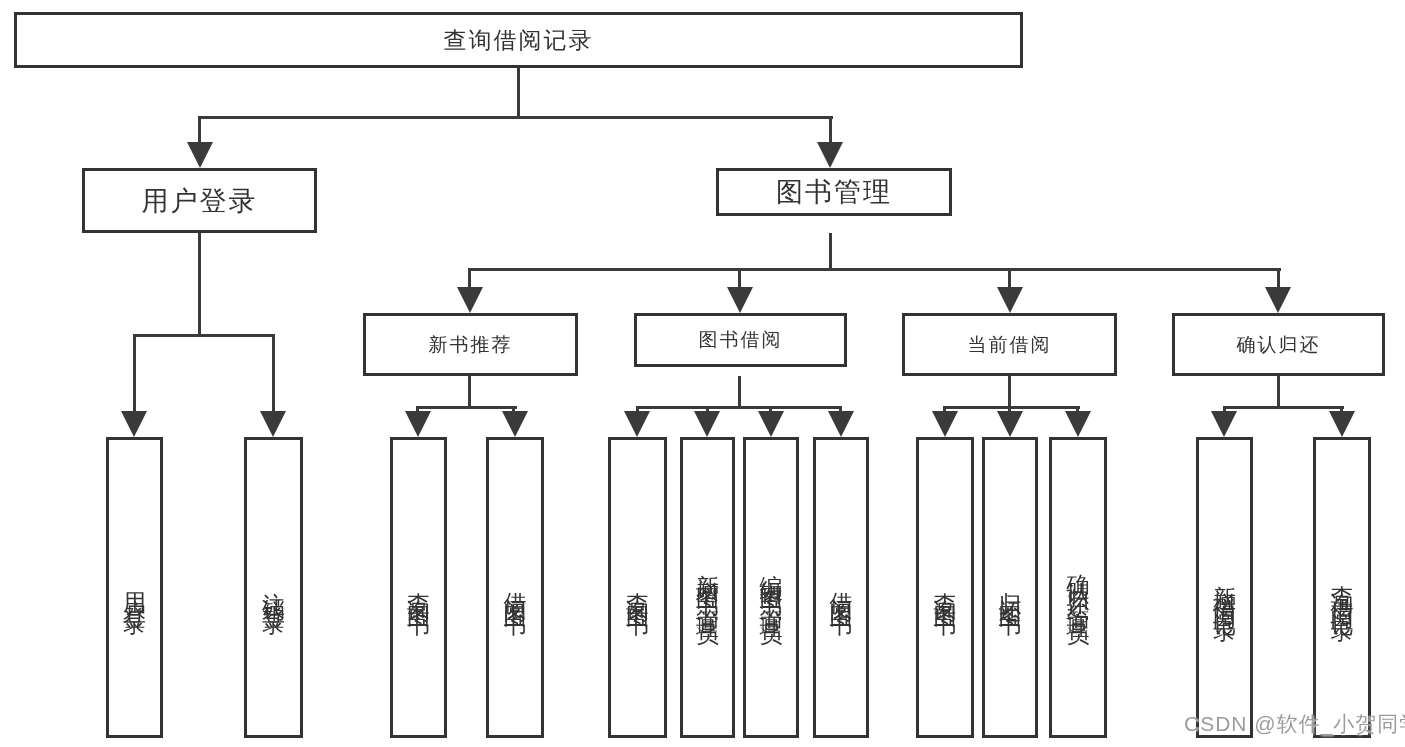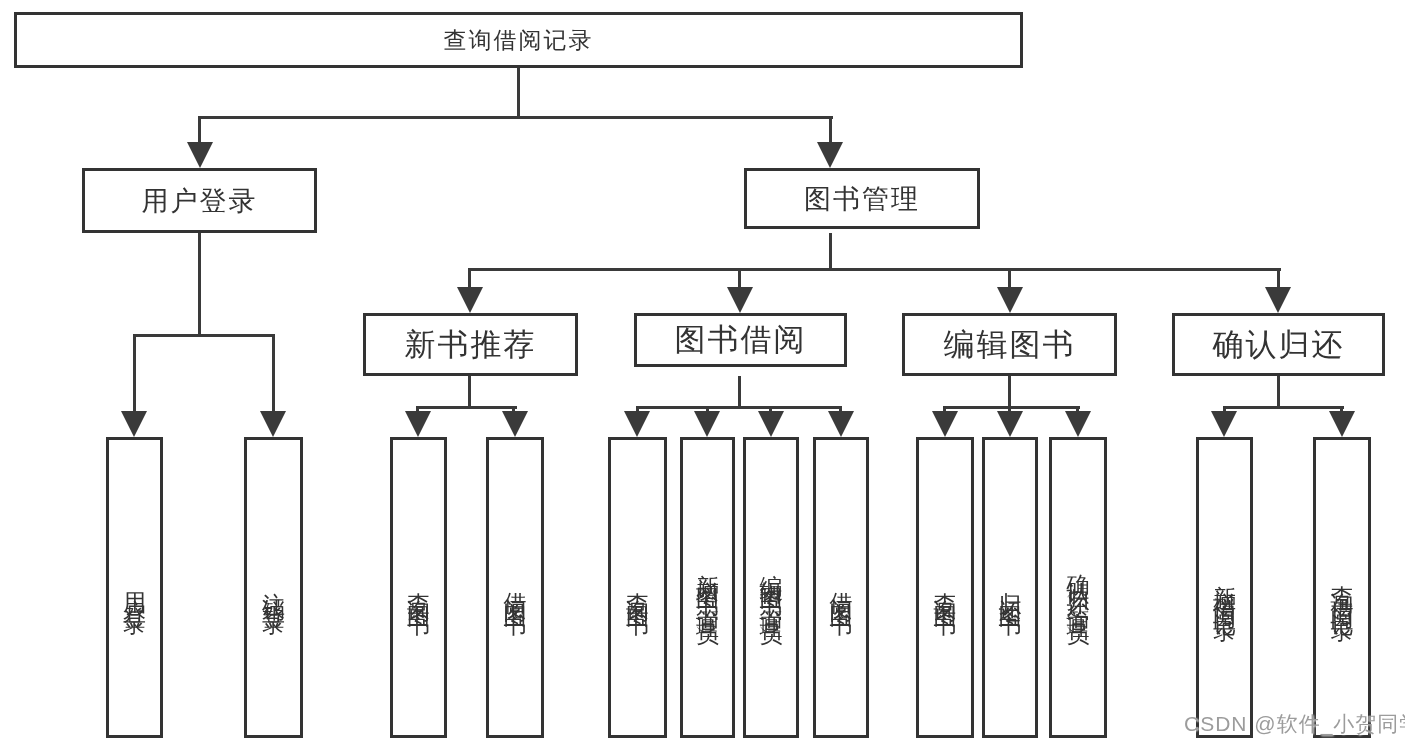--- a/index.html
+++ b/index.html
@@ -8,21 +8,21 @@
     font-family:"Liberation Sans","DejaVu Sans",sans-serif;overflow:hidden;
   }
   .box{
     position:absolute;box-sizing:border-box;background:#fff;
     border:3px solid #333333;display:flex;align-items:center;justify-content:center;
     color:#333333;z-index:2;
   }
   .box.h span{letter-spacing:2px;white-space:nowrap;}
   .root span{font-size:23px;}
   .lvl2 span{font-size:27px;}
-  .lvl3 span{font-size:31px;}
+  .lvl3 span{font-size:19px;}
   .box.v span{
     writing-mode:vertical-rl;text-orientation:mixed;
     font-size:23px;letter-spacing:7px;line-height:1;white-space:nowrap;
   }
   .ln{position:absolute;background:#3a3a3a;z-index:1;}
   .arr{
     position:absolute;width:0;height:0;z-index:1;
     border-left:13px solid transparent;border-right:13px solid transparent;
     border-top:26px solid #3a3a3a;
   }
@@ -37,32 +37,32 @@
 
 <div id="canvas">
 
   <div class="box h root" style="left:14px;top:12px;width:1009px;height:56px">
     <span>查询借阅记录</span>
   </div>
 
   <div class="box h lvl2" style="left:82px;top:168px;width:235px;height:65px">
     <span>用户登录</span>
   </div>
-  <div class="box h lvl2" style="left:744px;top:168px;width:236px;height:61px">
+  <div class="box h lvl2" style="left:716px;top:168px;width:236px;height:48px">
     <span>图书管理</span>
   </div>
 
   <div class="box h lvl3" style="left:363px;top:313px;width:215px;height:63px">
     <span>新书推荐</span>
   </div>
   <div class="box h lvl3" style="left:634px;top:313px;width:213px;height:54px">
     <span>图书借阅</span>
   </div>
   <div class="box h lvl3" style="left:902px;top:313px;width:215px;height:63px">
-    <span>编辑图书</span>
+    <span>当前借阅</span>
   </div>
   <div class="box h lvl3" style="left:1172px;top:313px;width:213px;height:63px">
     <span>确认归还</span>
   </div>
 
   <div class="box v" style="left:106px;top:437px;width:57px;height:301px">
     <span>用户登录</span>
   </div>
   <div class="box v" style="left:244px;top:437px;width:59px;height:301px">
     <span>注销登录</span>

